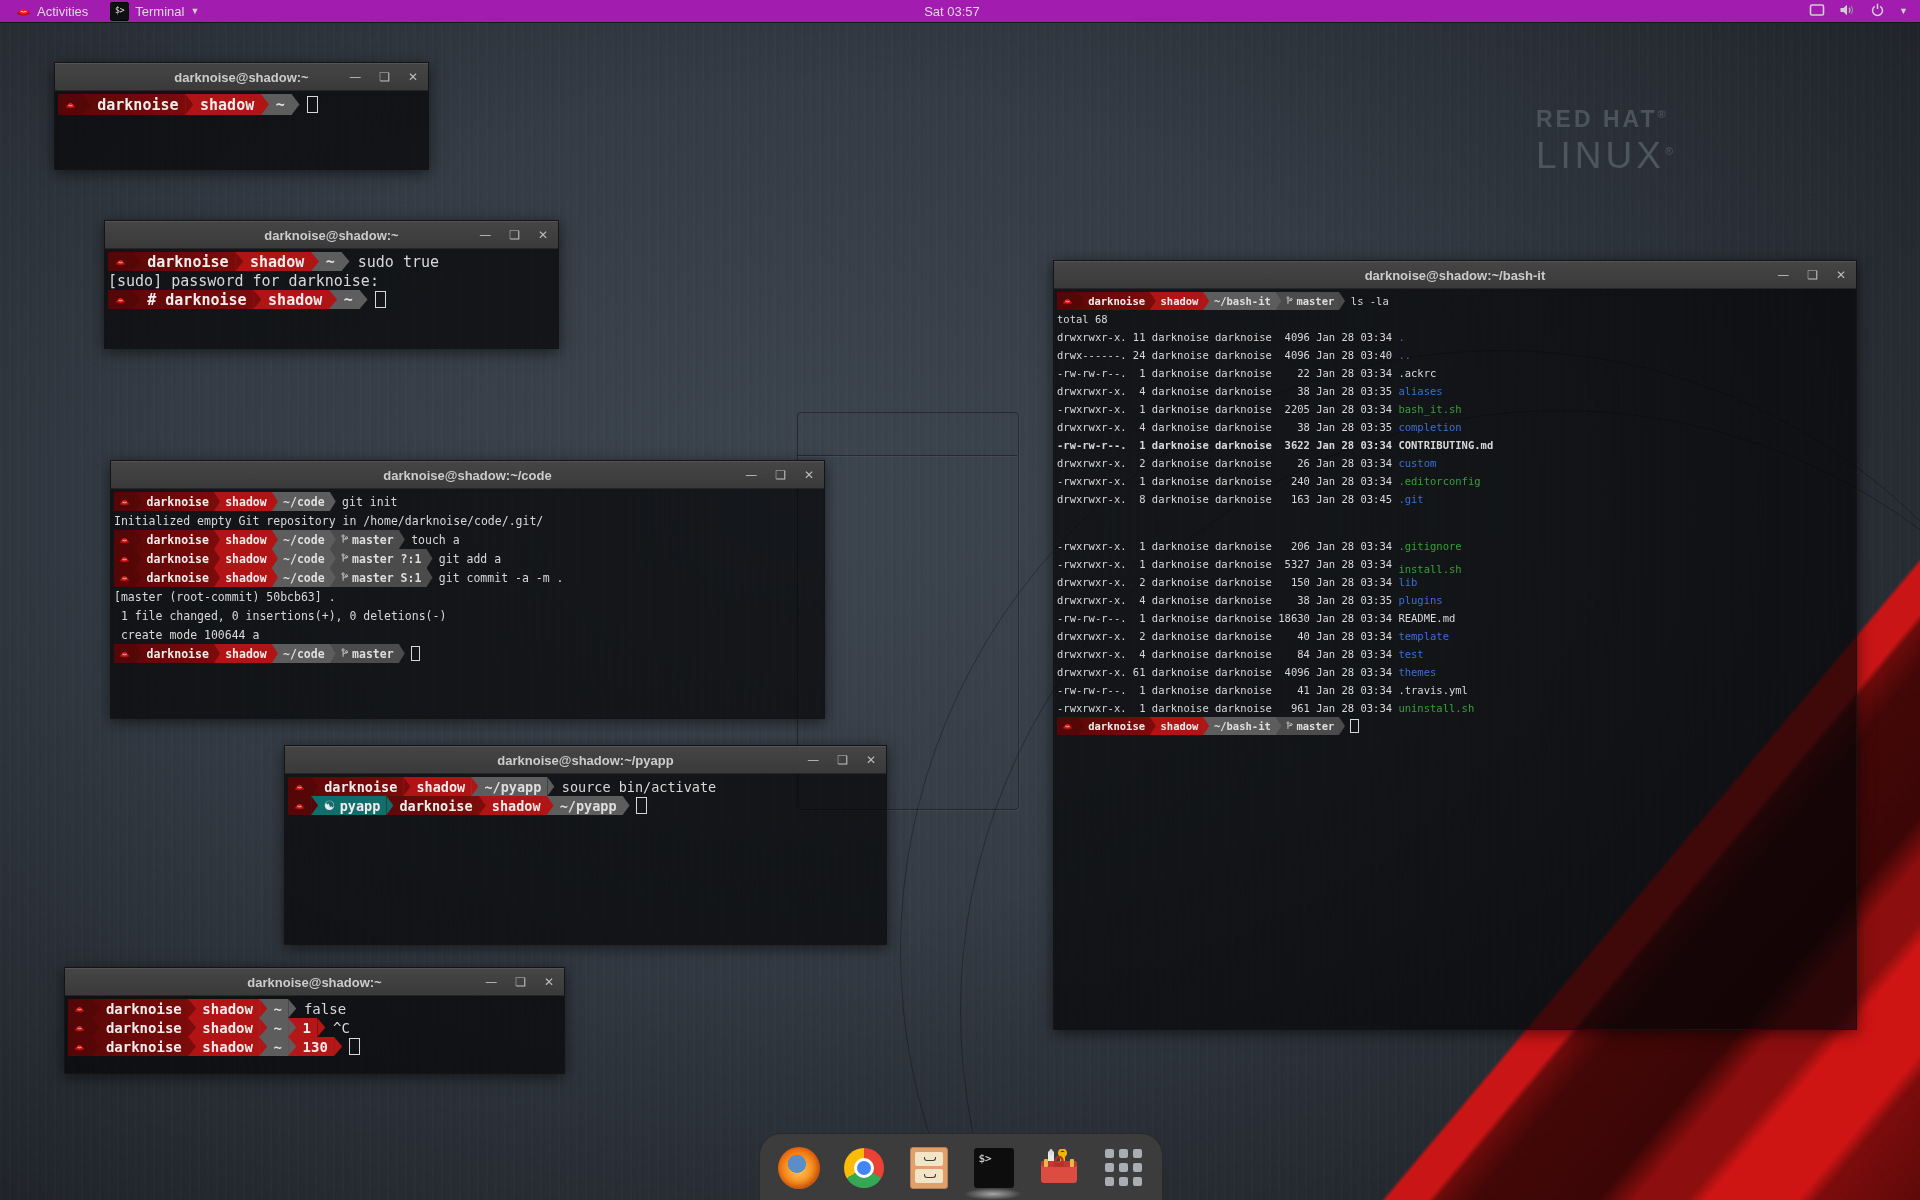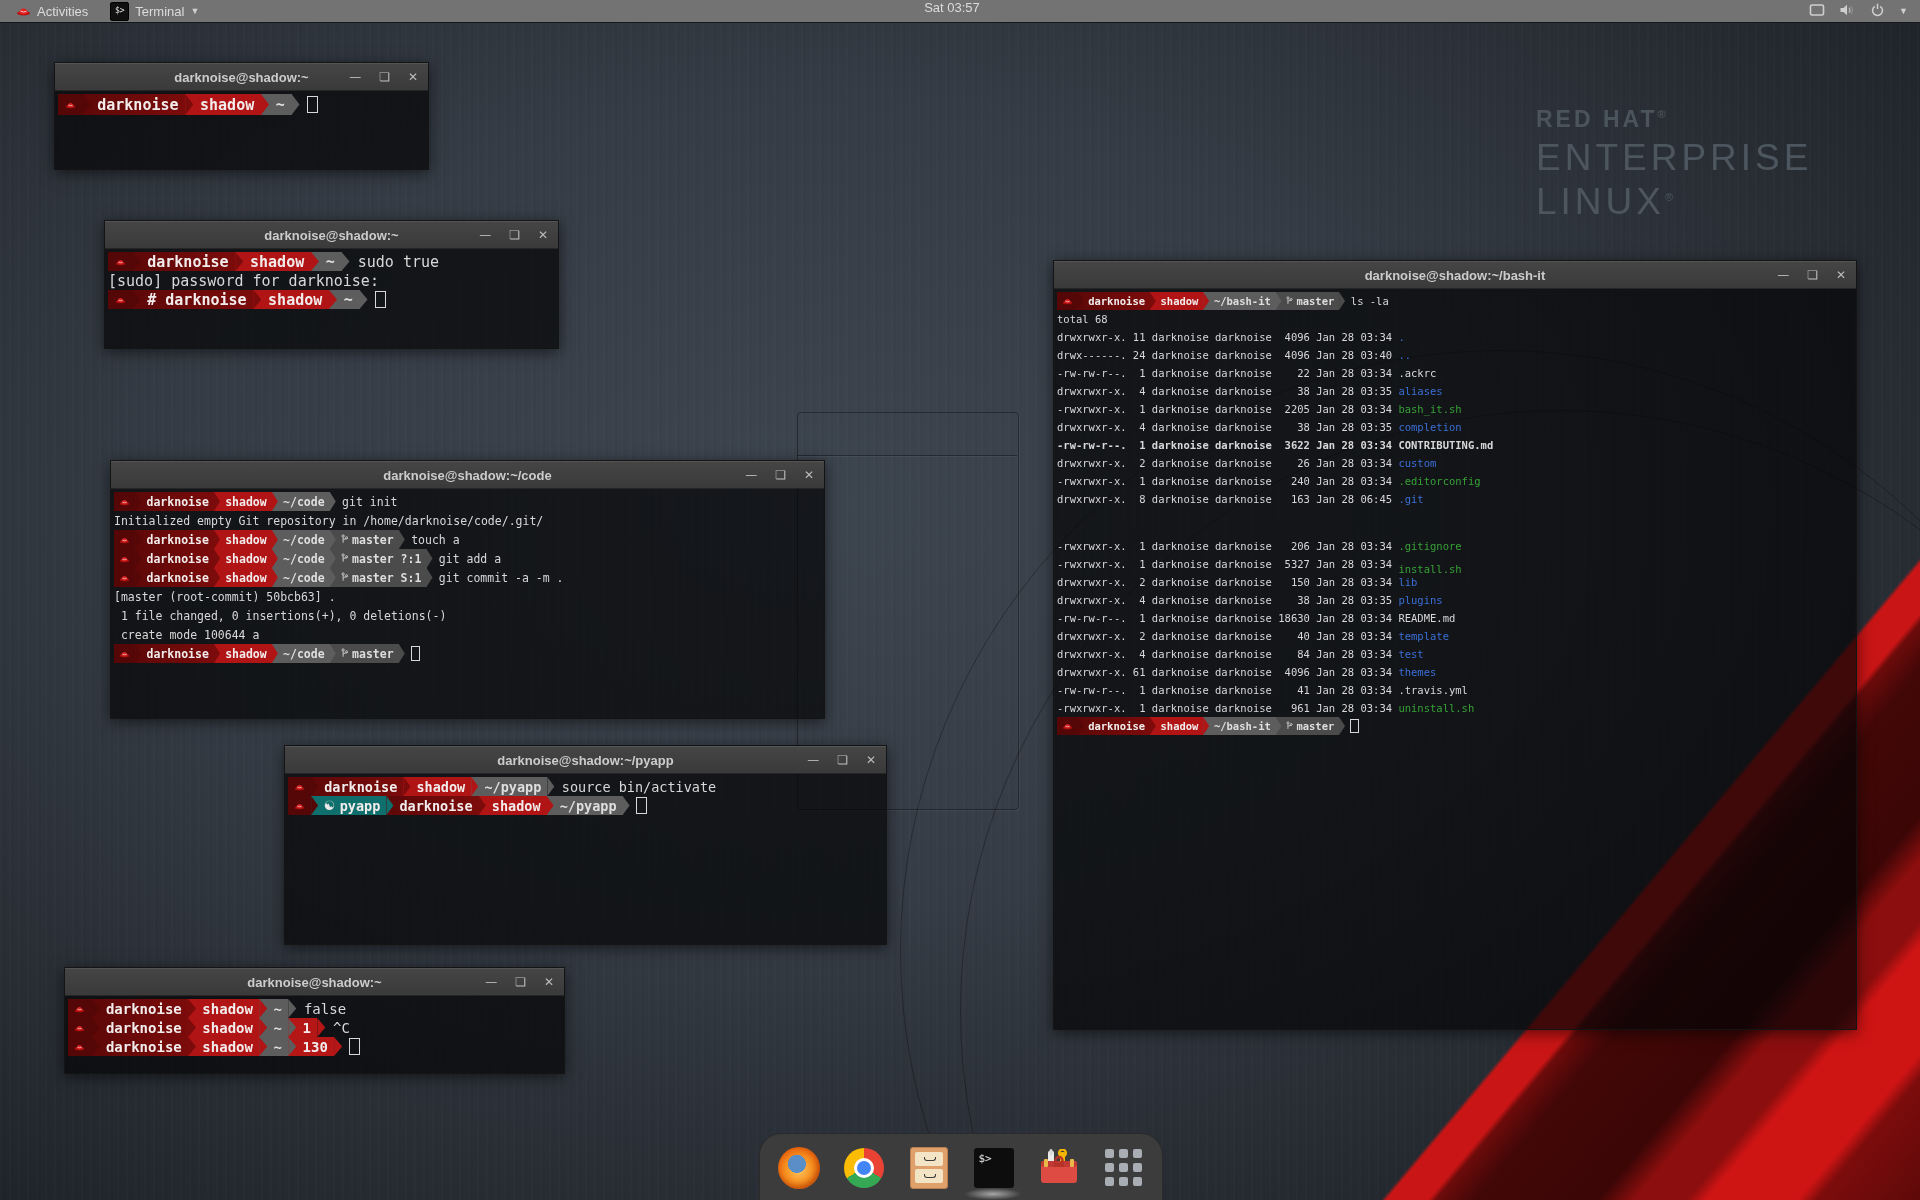--- a/index.html
+++ b/index.html
@@ -21,22 +21,22 @@
   
 
   
   #logo{position:absolute;left:1536px;top:106px;color:#4a535b;user-select:none;}
   #logo .l1{font-size:23px;font-weight:bold;letter-spacing:3px;color:#4b545c;}
   #logo .l2{font-size:37px;font-weight:300;letter-spacing:4px;margin-top:4px;color:#4d565f;}
   #logo .l3{font-size:37px;font-weight:300;letter-spacing:4px;margin-top:2px;color:#4d565f;}
   #logo sup{font-size:11px;vertical-align:super;}
 
   
-  #topbar{position:absolute;left:0;top:0;width:1920px;height:22px;background:#737373;
-    border-bottom:1px solid #17181a;display:flex;color:#dcdcdc;font-size:13px;z-index:50;}
+  #topbar{position:absolute;left:0;top:0;width:1920px;height:22px;background:#a21caf;
+    border-bottom:1px solid #17181a;display:flex;align-items:center;color:#dcdcdc;font-size:13px;z-index:50;}
   .tb-left{display:flex;align-items:center;gap:6px;padding-left:8px;}
   .tb-activities{display:flex;align-items:center;gap:6px;padding:0 8px;height:22px;cursor:pointer;}
   .tb-app{display:flex;align-items:center;gap:6px;padding:0 8px;height:22px;}
   .tb-appicon{width:17px;height:17px;background:#101010;border:1px solid #000;border-radius:2px;
     color:#e8e8e8;font-family:"DejaVu Sans Mono",monospace;font-size:8px;line-height:15px;text-align:center;}
   .tb-center{position:absolute;left:0;right:16px;text-align:center;pointer-events:none;}
   .tb-center span{pointer-events:auto;}
   .tb-right{margin-left:auto;display:flex;align-items:center;gap:14px;padding-right:12px;}
   .chev{font-size:9px;color:#cfcfcf;}
 
@@ -90,21 +90,20 @@
 <div id="desktop">
 
   <div class="wp-rect" style="left:797px;top:412px;width:220px;height:396px;"></div>
   <div class="wp-line" style="left:797px;top:455px;width:220px;"></div>
   <div class="wp-arc" style="left:900px;top:350px;width:1200px;height:1200px;"></div>
   <div class="wp-arc" style="left:960px;top:410px;width:1200px;height:1200px;"></div>
   <div id="stripes" style="background:linear-gradient(130deg, rgba(0,0,0,0) 0px, rgba(0,0,0,0) 806px, #c91515 810px, #c91515 842px, #6d0b0b 848px, #420707 878px, #3c0606 972px, #8c0e0e 1000px, #8c0e0e 1040px, #cf1414 1055px, #cf1414 1125px, #7d0c0c 1140px, #5e0909 1219px);"></div>
 
   <div id="logo">
     <div class="l1"><span>RED HAT</span><sup>®</sup></div>
-    <div class="l2">ENTERPRISE</div>
     <div class="l3"><span>LINUX</span><sup>®</sup></div>
   </div>
 </div>
 
 <div id="topbar">
   <div class="tb-left">
     <div class="tb-activities">
       <span>
         <svg width="15" height="10" viewBox="0 0 16 10">
             <ellipse cx="8" cy="7.4" rx="7" ry="2.3" fill="#b80f0f"></ellipse>
@@ -318,21 +317,21 @@
         <div class="tline" style="height: 18px;"><span class="out">total 68</span></div>
         <div class="tline" style="height: 18px;"><span class="out">drwxrwxr-x. 11 darknoise darknoise  4096 Jan 28 03:34 </span><span style="color: rgb(59, 111, 214);">.</span></div>
         <div class="tline" style="height: 18px;"><span class="out">drwx------. 24 darknoise darknoise  4096 Jan 28 03:40 </span><span style="color: rgb(59, 111, 214);">..</span></div>
         <div class="tline" style="height: 18px;"><span class="out">-rw-rw-r--.  1 darknoise darknoise    22 Jan 28 03:34 </span><span style="color: rgb(216, 216, 216);">.ackrc</span></div>
         <div class="tline" style="height: 18px;"><span class="out">drwxrwxr-x.  4 darknoise darknoise    38 Jan 28 03:35 </span><span style="color: rgb(59, 111, 214);">aliases</span></div>
         <div class="tline" style="height: 18px;"><span class="out">-rwxrwxr-x.  1 darknoise darknoise  2205 Jan 28 03:34 </span><span style="color: rgb(54, 161, 54);">bash_it.sh</span></div>
         <div class="tline" style="height: 18px;"><span class="out">drwxrwxr-x.  4 darknoise darknoise    38 Jan 28 03:35 </span><span style="color: rgb(59, 111, 214);">completion</span></div>
         <div class="tline" style="height: 18px; font-weight: bold;"><span class="out">-rw-rw-r--.  1 darknoise darknoise  3622 Jan 28 03:34 </span><span style="color: rgb(216, 216, 216);">CONTRIBUTING.md</span></div>
         <div class="tline" style="height: 18px;"><span class="out">drwxrwxr-x.  2 darknoise darknoise    26 Jan 28 03:34 </span><span style="color: rgb(59, 111, 214);">custom</span></div>
         <div class="tline" style="height: 18px;"><span class="out">-rwxrwxr-x.  1 darknoise darknoise   240 Jan 28 03:34 </span><span style="color: rgb(54, 161, 54);">.editorconfig</span></div>
-        <div class="tline" style="height: 18px;"><span class="out">drwxrwxr-x.  8 darknoise darknoise   163 Jan 28 06:45 </span><span style="color: rgb(59, 111, 214);">.git</span></div>
+        <div class="tline" style="height: 18px;"><span class="out">drwxrwxr-x.  8 darknoise darknoise   163 Jan 28 03:45 </span><span style="color: rgb(59, 111, 214);">.git</span></div>
         <div class="tline" style="height: 18px; margin-top: 29px;"><span class="out">-rwxrwxr-x.  1 darknoise darknoise   206 Jan 28 03:34 </span><span style="color: rgb(54, 161, 54);">.gitignore</span></div>
         <div class="tline" style="height: 18px;"><span class="out">-rwxrwxr-x.  1 darknoise darknoise  5327 Jan 28 03:34 </span><span style="color: rgb(54, 161, 54); margin-top: 10px;">install.sh</span></div>
         <div class="tline" style="height: 18px;"><span class="out">drwxrwxr-x.  2 darknoise darknoise   150 Jan 28 03:34 </span><span style="color: rgb(59, 111, 214);">lib</span></div>
         <div class="tline" style="height: 18px;"><span class="out">drwxrwxr-x.  4 darknoise darknoise    38 Jan 28 03:35 </span><span style="color: rgb(59, 111, 214);">plugins</span></div>
         <div class="tline" style="height: 18px;"><span class="out">-rw-rw-r--.  1 darknoise darknoise 18630 Jan 28 03:34 </span><span style="color: rgb(216, 216, 216);">README.md</span></div>
         <div class="tline" style="height: 18px;"><span class="out">drwxrwxr-x.  2 darknoise darknoise    40 Jan 28 03:34 </span><span style="color: rgb(59, 111, 214);">template</span></div>
         <div class="tline" style="height: 18px;"><span class="out">drwxrwxr-x.  4 darknoise darknoise    84 Jan 28 03:34 </span><span style="color: rgb(59, 111, 214);">test</span></div>
         <div class="tline" style="height: 18px;"><span class="out">drwxrwxr-x. 61 darknoise darknoise  4096 Jan 28 03:34 </span><span style="color: rgb(59, 111, 214);">themes</span></div>
         <div class="tline" style="height: 18px;"><span class="out">-rw-rw-r--.  1 darknoise darknoise    41 Jan 28 03:34 </span><span style="color: rgb(216, 216, 216);">.travis.yml</span></div>
         <div class="tline" style="height: 18px;"><span class="out">-rwxrwxr-x.  1 darknoise darknoise   961 Jan 28 03:34 </span><span style="color: rgb(54, 161, 54);">uninstall.sh</span></div>

